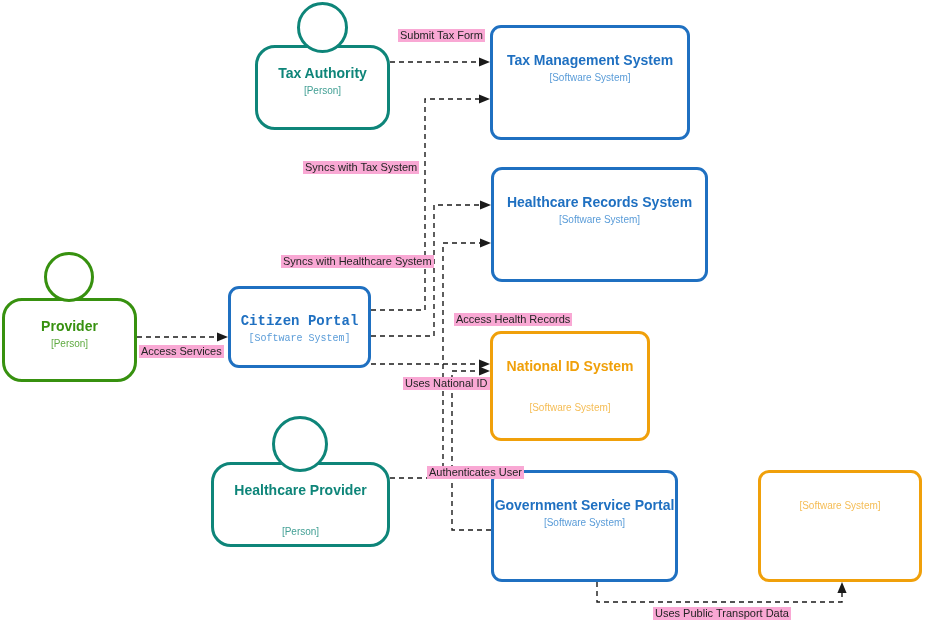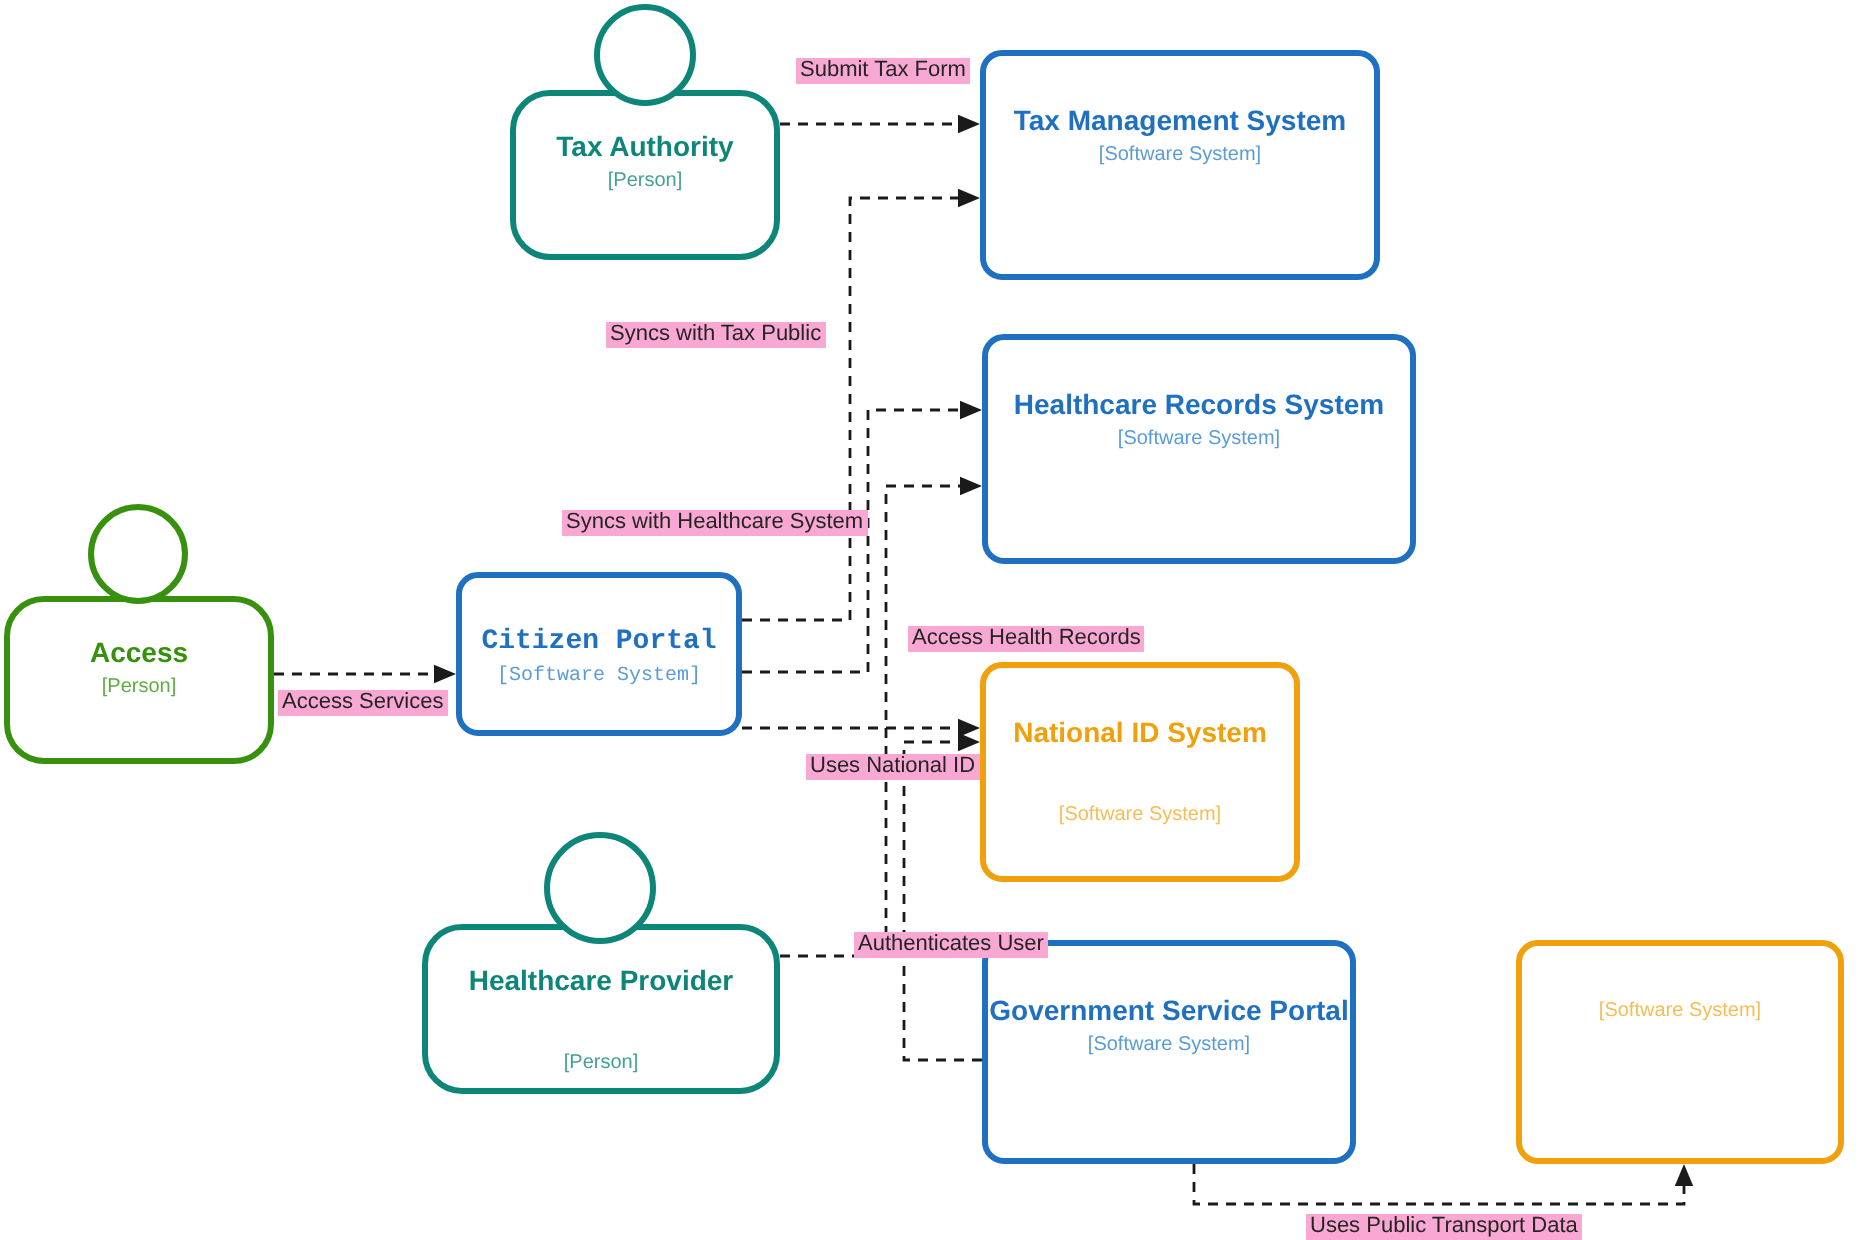--- a/index.html
+++ b/index.html
@@ -102,21 +102,21 @@
       <polygon points="842,582 846.6,593 837.4,593" class="edge-arrow"></polygon>
     </svg>
   <div id="nodes">
       <div class="node person" style="left: 255px; top: 45px; width: 135px; height: 85px; border: 3.4px solid rgb(14, 133, 121);">
         <div class="person-head" style="width: 51px; height: 51px; left: 38.6px; top: -46.4px; border: 3.4px solid rgb(14, 133, 121);"></div>
         <div class="node-title" style="color: rgb(14, 133, 121);">Tax Authority</div>
         <div class="node-subtitle" style="color: rgb(67, 160, 149);">[Person]</div>
       </div>
       <div class="node person" style="left: 2px; top: 298px; width: 135px; height: 84px; border: 3.4px solid rgb(55, 145, 15);">
         <div class="person-head" style="width: 50px; height: 50px; left: 39.1px; top: -49.4px; border: 3.4px solid rgb(55, 145, 15);"></div>
-        <div class="node-title" style="color: rgb(55, 145, 15);">Access</div>
+        <div class="node-title" style="color: rgb(55, 145, 15);">Provider</div>
         <div class="node-subtitle" style="color: rgb(96, 171, 66);">[Person]</div>
       </div>
       <div class="node person" style="left: 211px; top: 462px; width: 179px; height: 85px; border: 3.4px solid rgb(14, 133, 121); gap: 24px;">
         <div class="person-head" style="width: 56px; height: 56px; left: 58.1px; top: -49.4px; border: 3.4px solid rgb(14, 133, 121);"></div>
         <div class="node-title" style="color: rgb(14, 133, 121);">Healthcare Provider</div>
         <div class="node-subtitle" style="color: rgb(67, 160, 149);">[Person]</div>
       </div>
       <div class="node system" style="left: 490px; top: 25px; width: 200px; height: 115px; border: 3.4px solid rgb(31, 112, 193);">
         <div class="node-title" style="color: rgb(31, 112, 193);">Tax Management System</div>
         <div class="node-subtitle" style="color: rgb(90, 156, 216);">[Software System]</div>
@@ -137,20 +137,20 @@
         <div class="node-title" style="color: rgb(31, 112, 193);">Government Service Portal</div>
         <div class="node-subtitle" style="color: rgb(90, 156, 216);">[Software System]</div>
       </div>
       <div class="node system" style="left: 758px; top: 470px; width: 164px; height: 112px; border: 3.4px solid rgb(240, 160, 10);">
         <div class="node-subtitle" style="color: rgb(245, 189, 86);">[Software System]</div>
       </div>
     </div>
   <div id="edge-labels">
       <div class="edge-label" style="left: 398px; top: 29px;">Submit Tax Form</div>
       <div class="edge-label" style="left: 139px; top: 345px;">Access Services</div>
-      <div class="edge-label" style="left: 303px; top: 161px;">Syncs with Tax Public</div>
+      <div class="edge-label" style="left: 303px; top: 161px;">Syncs with Tax System</div>
       <div class="edge-label" style="left: 281px; top: 255px;">Syncs with Healthcare System</div>
       <div class="edge-label" style="left: 403px; top: 377px;">Uses National ID</div>
       <div class="edge-label" style="left: 454px; top: 313px;">Access Health Records</div>
       <div class="edge-label" style="left: 427px; top: 466px;">Authenticates User</div>
       <div class="edge-label" style="left: 653px; top: 607px;">Uses Public Transport Data</div>
     </div>
 </div>
 
 </body></html>

